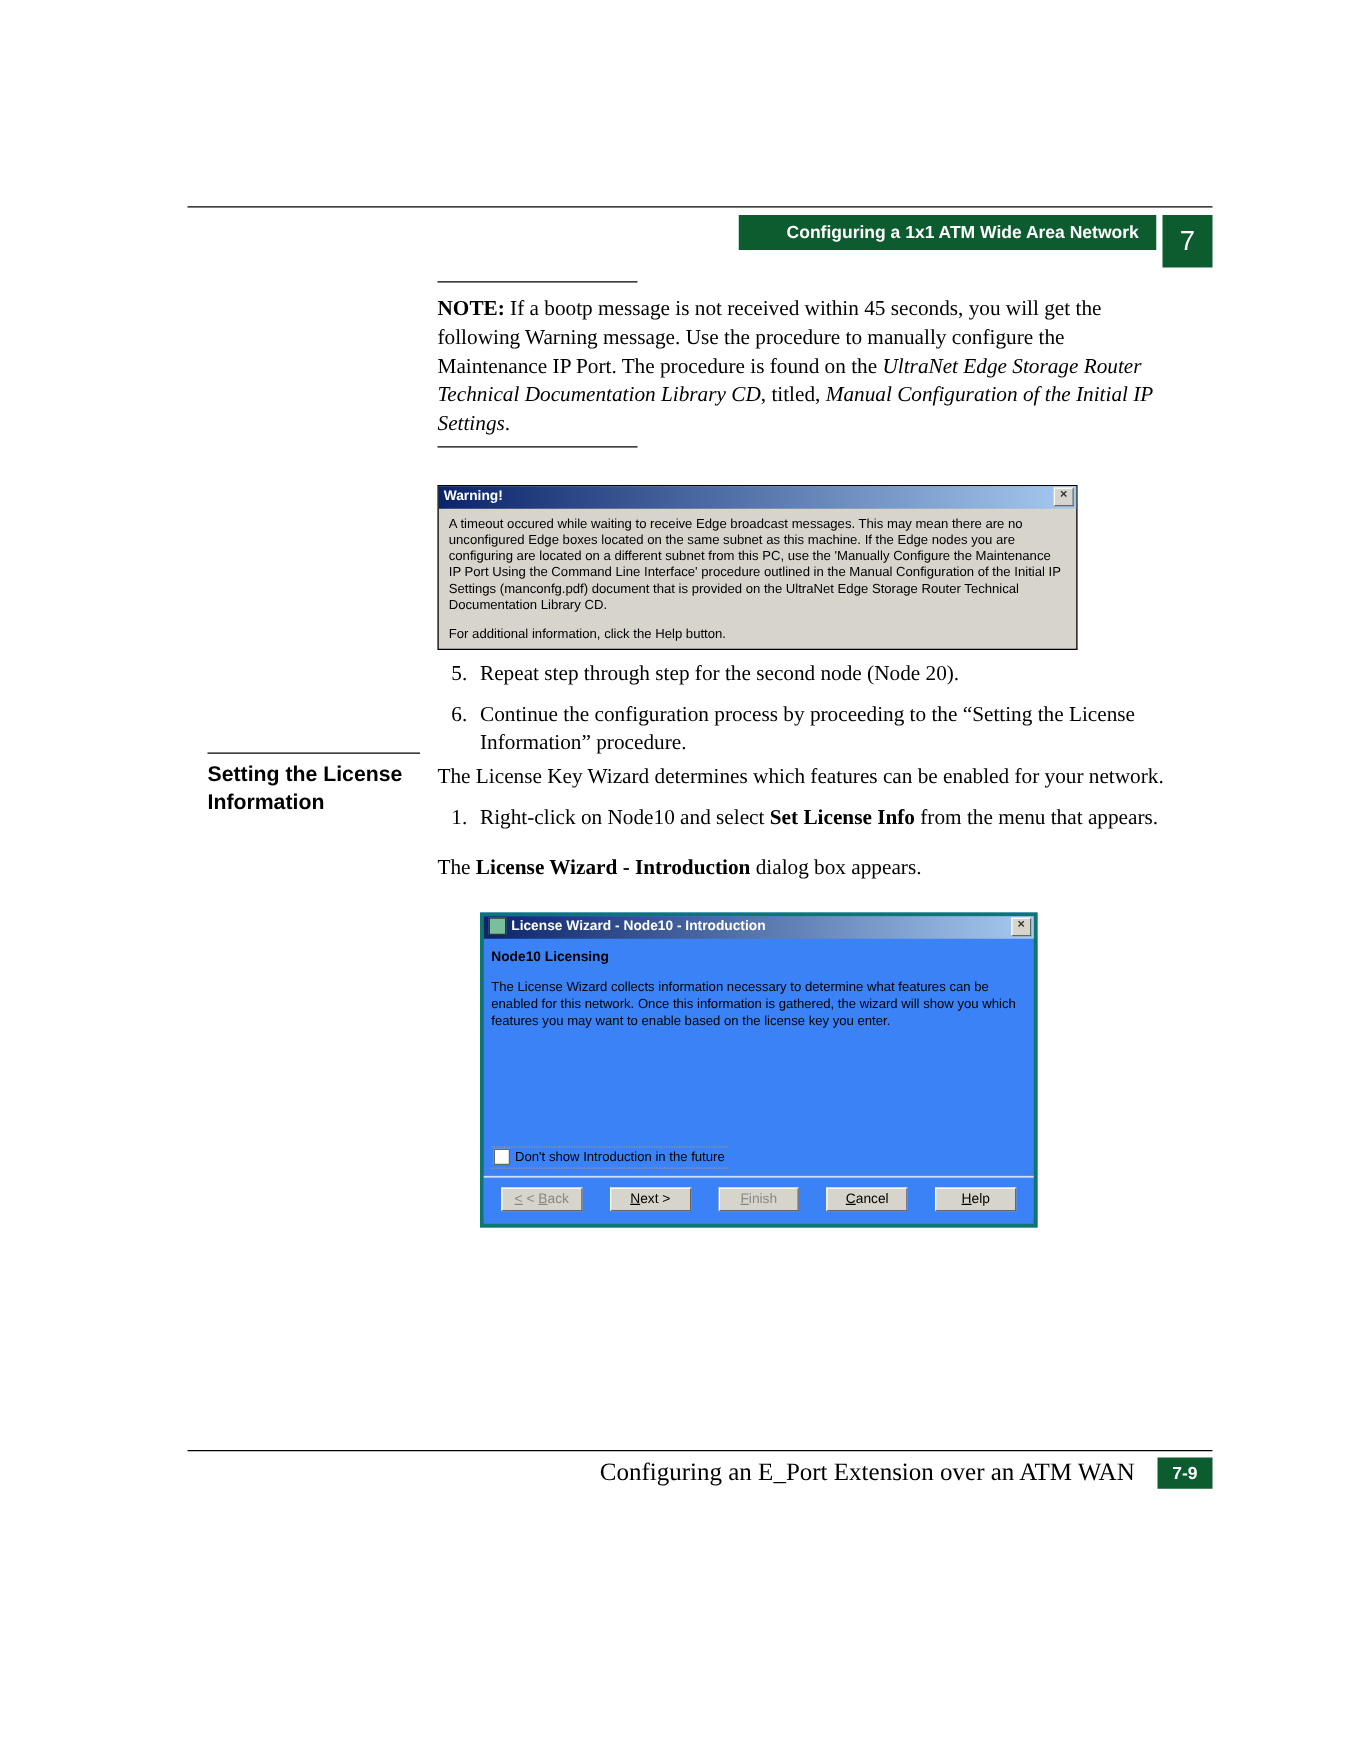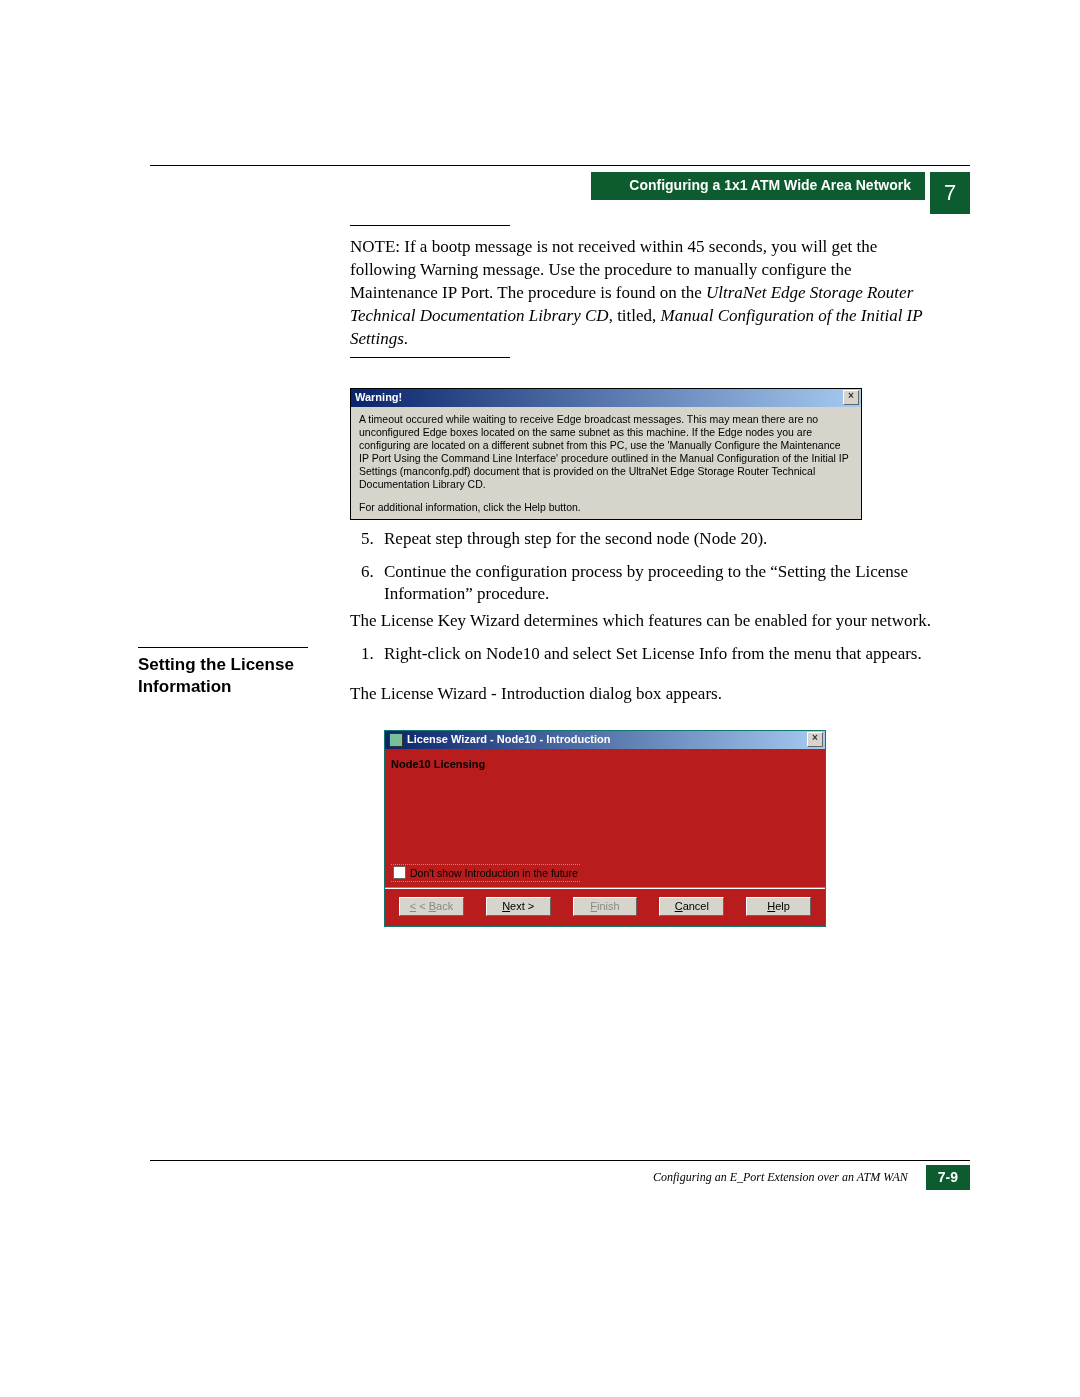--- a/index.html
+++ b/index.html
@@ -64,21 +64,21 @@
   }
   .short-rule-bottom {
     border-top: 1px solid #000;
     width: 160px;
     margin-top: 6px;
   }
   .note-para {
     margin-bottom: 6px;
   }
   .italic { font-style: italic; }
-  .bold { font-weight: normal; }
+  .bold { font-weight: bold; }
 
   
   .warning-dialog {
     width: 510px;
     margin: 30px 0 8px 0;
     border: 1px solid #000;
     background: #d7d4cc;
     font-family: Tahoma, Arial, sans-serif;
     font-size: 10.5px;
     color: #000;
@@ -140,24 +140,23 @@
     padding-left: 28px;
   }
   ol.steps > li {
     padding-left: 6px;
     margin-bottom: 10px;
   }
 
   
   .section-heading-block {
     position: absolute;
-    left: 138px;
+    left: 166px;
     top: 602px;
     width: 170px;
-    margin-top: 45px;
   }
   .section-rule {
     border-top: 1px solid #000;
     width: 170px;
     margin-bottom: 6px;
   }
   .section-heading {
     font-family: Arial, Helvetica, sans-serif;
     font-weight: bold;
     font-size: 17px;
@@ -172,22 +171,22 @@
   }
   .section-body p { margin: 0 0 10px 0; }
   .section-body ol { margin-top: 6px; padding-left: 28px; }
   .section-body ol > li { padding-left: 6px; margin-bottom: 12px; }
   .after-list { margin-left: 34px; }
 
   
   .wizard-dialog {
     width: 440px;
     margin: 24px 0 0 34px;
-    background: #b91c1c;
-    border: 1px solid #0f766e;
+    background: #3b82f6;
+    border: 3px solid #0f766e;
     font-family: Tahoma, Arial, sans-serif;
     font-size: 10.5px;
   }
   .wizard-titlebar {
     background: linear-gradient(to right, #0a246a, #a6caf0);
     color: #fff;
     font-weight: bold;
     font-size: 11px;
     padding: 1px 2px 2px 4px;
     display: flex;
@@ -287,22 +286,21 @@
     border-top: 1px solid #000;
     margin-bottom: 4px;
   }
   .footer-row {
     display: flex;
     justify-content: flex-end;
     align-items: center;
     gap: 18px;
   }
   .footer-title {
-    font-style: italic;
-    font-size: 12px;
+    font-size: 20px;
   }
   .footer-pagebox {
     background: #0d5c2f;
     color: #fff;
     font-family: Arial, sans-serif;
     font-weight: bold;
     font-size: 14px;
     padding: 3px 12px;
   }
 </style>
@@ -357,20 +355,21 @@
     </p>
 
     <div class="wizard-dialog">
       <div class="wizard-titlebar">
         <span><span class="ticon"></span><span>License Wizard - Node10 - Introduction</span></span>
         <span class="win-close">×</span>
       </div>
       <div class="wizard-main">
         <div class="wizard-right">
           <div class="wizard-right-title">Node10 Licensing</div>
+          <div class="wizard-right-text">The License Wizard collects information necessary to determine what features can be enabled for this network. Once this information is gathered, the wizard will show you which features you may want to enable based on the license key you enter.</div>
           <div class="checkbox-row">
             <span class="checkbox-box"></span>
             <span>Don't show Introduction in the future</span>
           </div>
         </div>
       </div>
       <div class="wizard-btnrow">
         <span class="win-btn disabled"><u>&lt;</u> &lt; <u>B</u>ack</span>
         <span class="win-btn"><u>N</u>ext &gt;</span>
         <span class="win-btn disabled"><u>F</u>inish</span>

